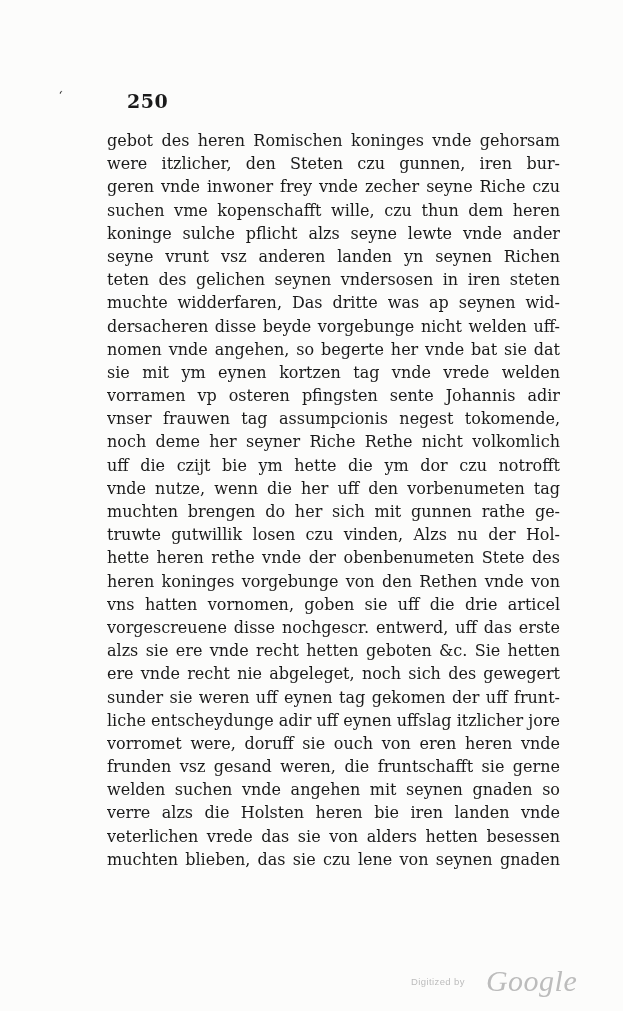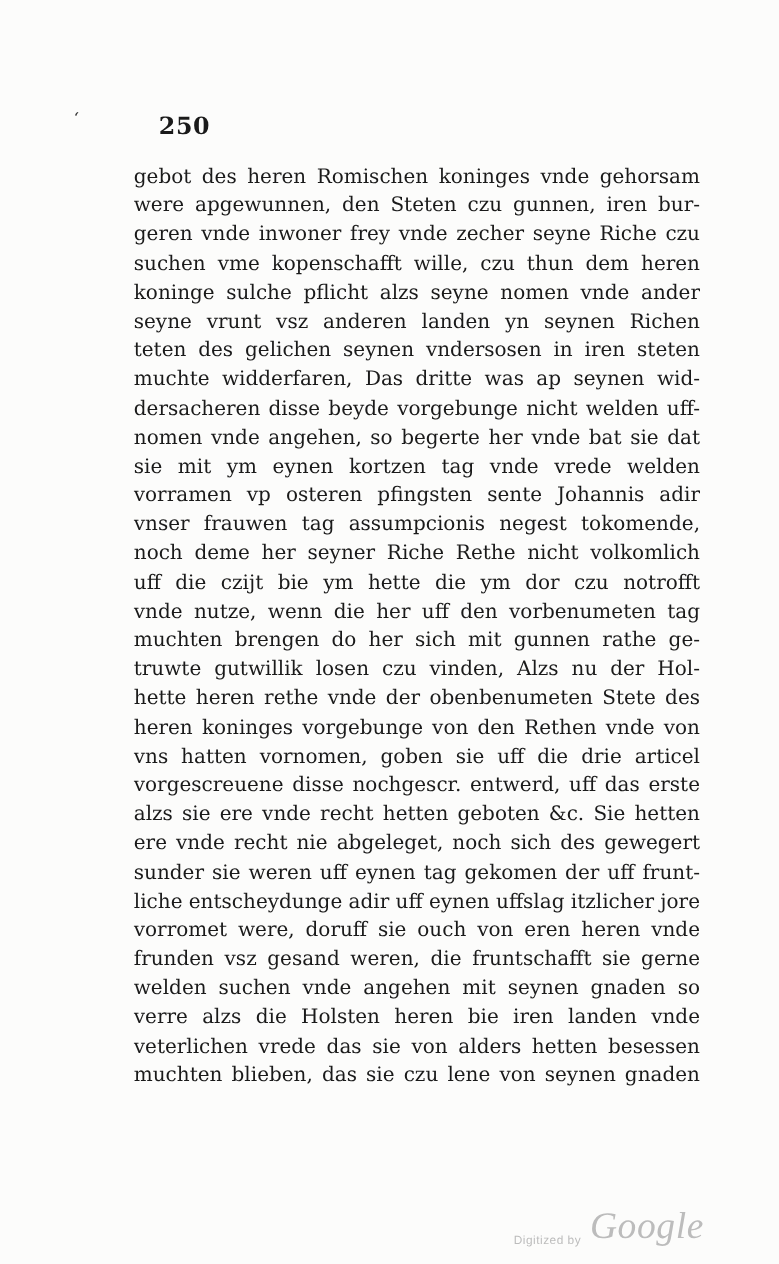--- a/index.html
+++ b/index.html
@@ -46,22 +46,22 @@
     text-align: justify;
     text-align-last: justify;
     white-space: nowrap;
     overflow: hidden;
   }
   .watermark {
     position: absolute;
     left: 411px;
     top: 964px;
     display: flex;
-    align-items: flex-end;
-    gap: 7px;
+    align-items: center;
+    gap: 21px;
     user-select: none;
   }
   .digitized-by {
     font-family: "Liberation Sans", sans-serif;
     font-size: 9.5px;
     letter-spacing: 0.4px;
     color: var(--watermark, #b9b9b9);
   }
   .google-logo {
     font-family: "Liberation Serif", serif;
@@ -75,24 +75,24 @@
 <body>
 
 <div>
 
   <span class="stray-mark">‘</span>
 
   <div class="page-number">250</div>
 
   <div class="text-block">
       <div class="text-line">gebot des heren Romischen koninges vnde gehorsam</div>
-      <div class="text-line">were apgewunnen, den Steten czu gunnen, iren bur-</div>
+      <div class="text-line">were itzlicher, den Steten czu gunnen, iren bur-</div>
       <div class="text-line">geren vnde inwoner frey vnde zecher seyne Riche czu</div>
       <div class="text-line">suchen vme kopenschafft wille, czu thun dem heren</div>
-      <div class="text-line">koninge sulche pflicht alzs seyne nomen vnde ander</div>
+      <div class="text-line">koninge sulche pflicht alzs seyne lewte vnde ander</div>
       <div class="text-line">seyne vrunt vsz anderen landen yn seynen Richen</div>
       <div class="text-line">teten des gelichen seynen vndersosen in iren steten</div>
       <div class="text-line">muchte widderfaren, Das dritte was ap seynen wid-</div>
       <div class="text-line">dersacheren disse beyde vorgebunge nicht welden uff-</div>
       <div class="text-line">nomen vnde angehen, so begerte her vnde bat sie dat</div>
       <div class="text-line">sie mit ym eynen kortzen tag vnde vrede welden</div>
       <div class="text-line">vorramen vp osteren pfingsten sente Johannis adir</div>
       <div class="text-line">vnser frauwen tag assumpcionis negest tokomende,</div>
       <div class="text-line">noch deme her seyner Riche Rethe nicht volkomlich</div>
       <div class="text-line">uff die czijt bie ym hette die ym dor czu notrofft</div>

